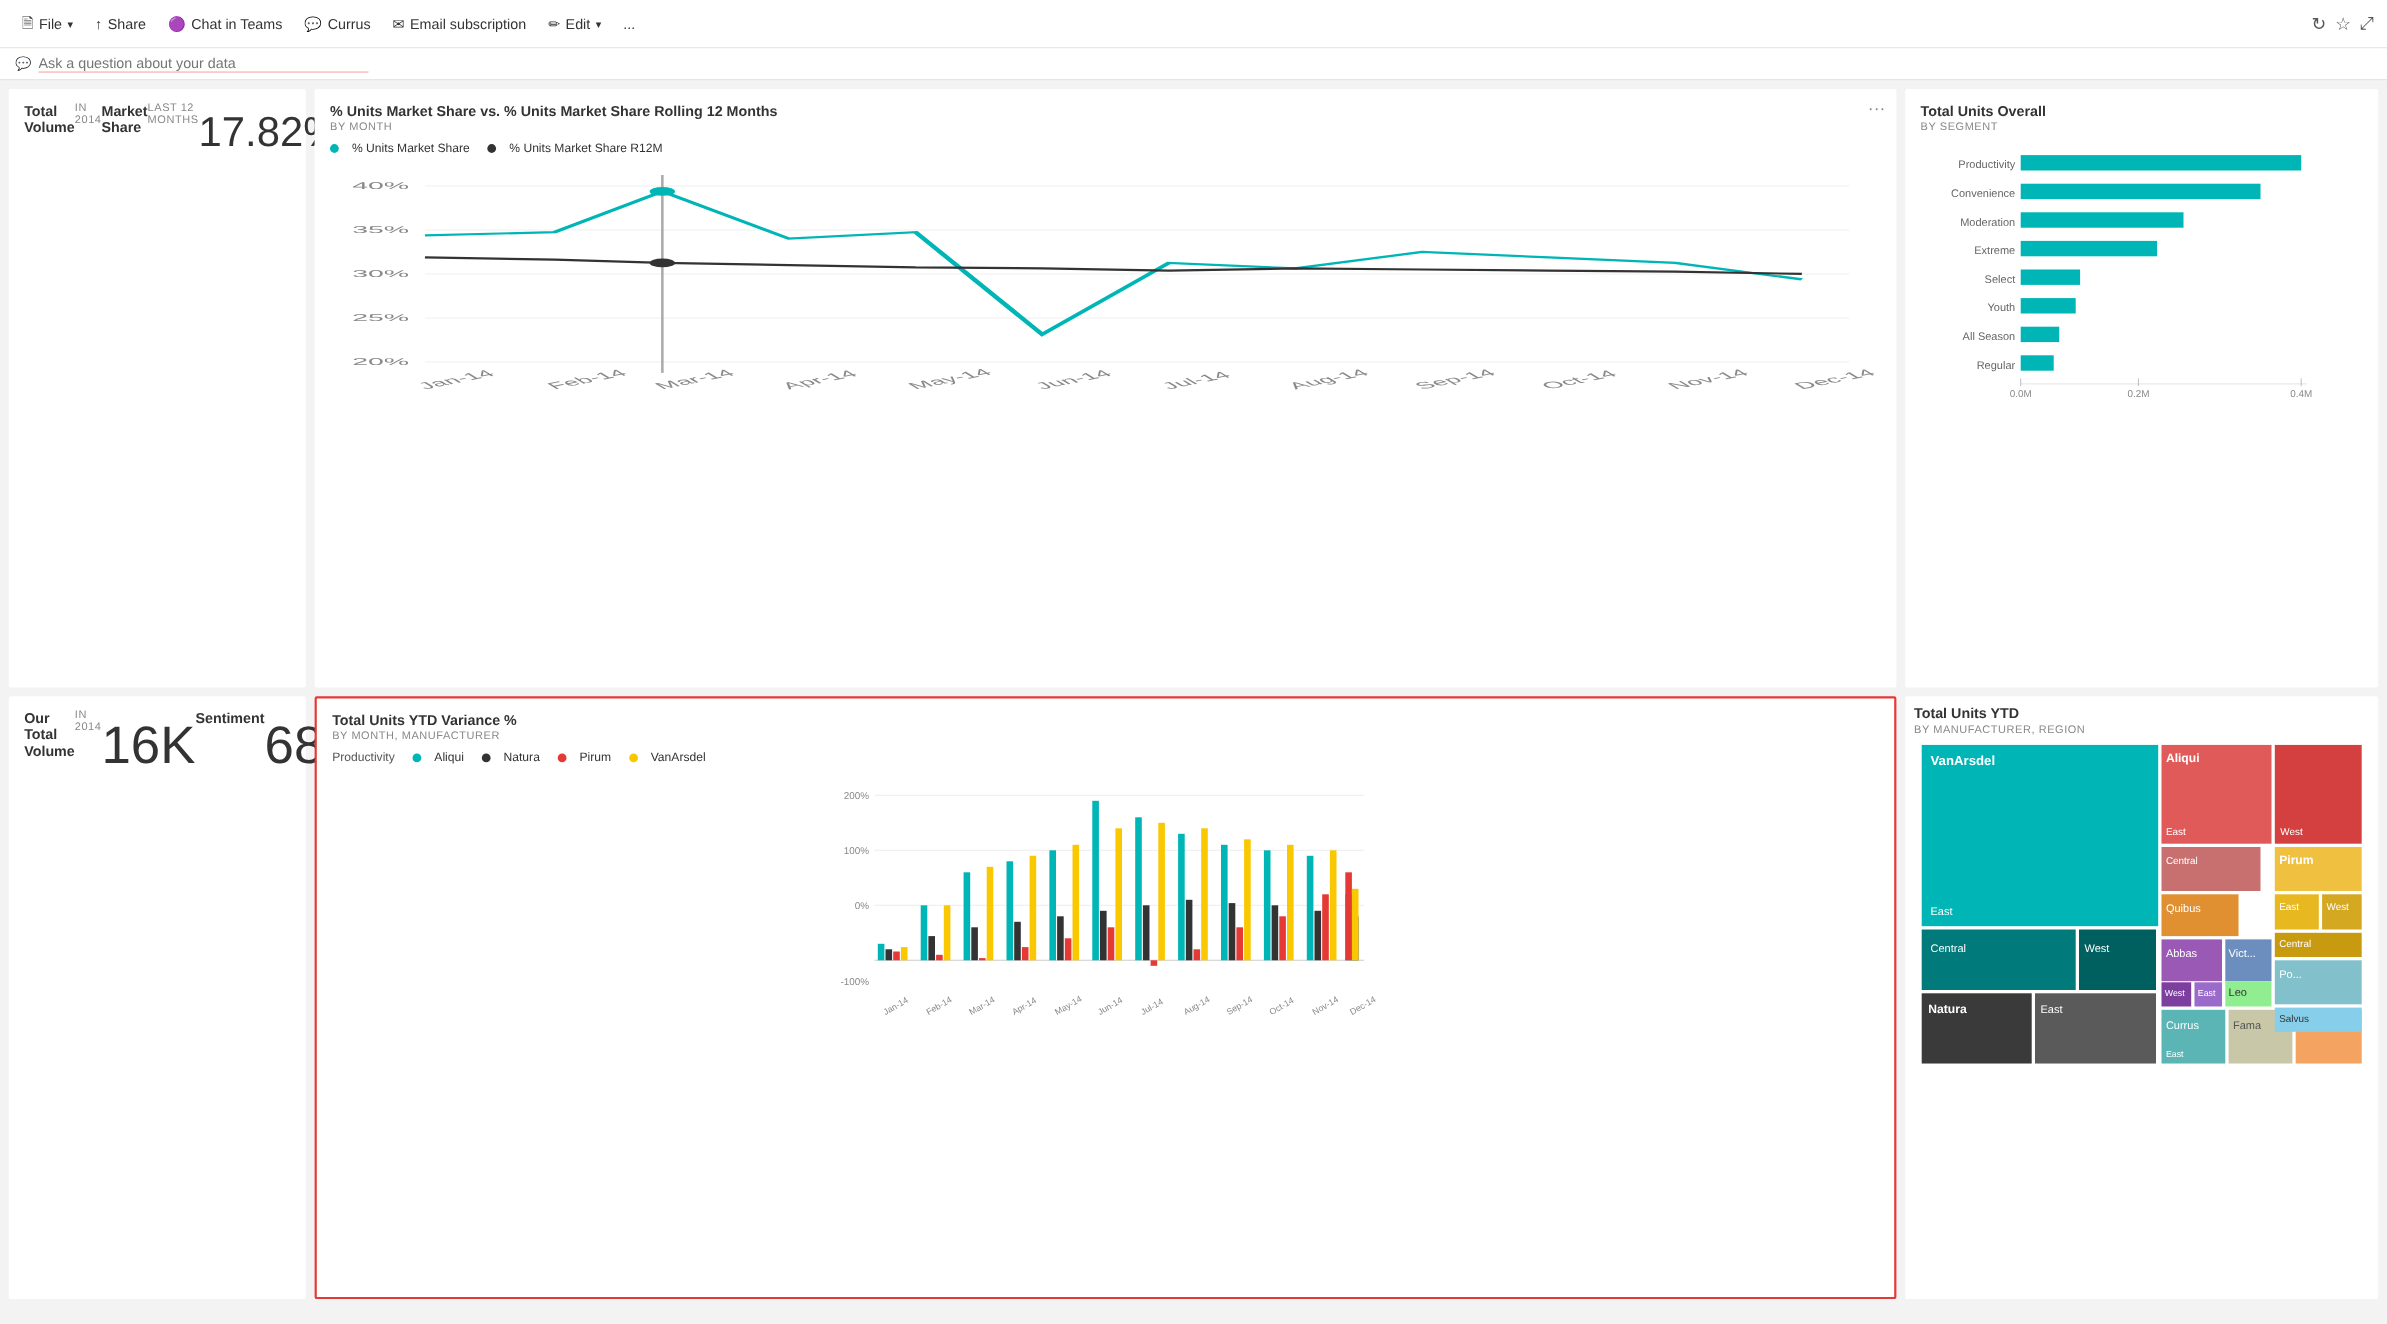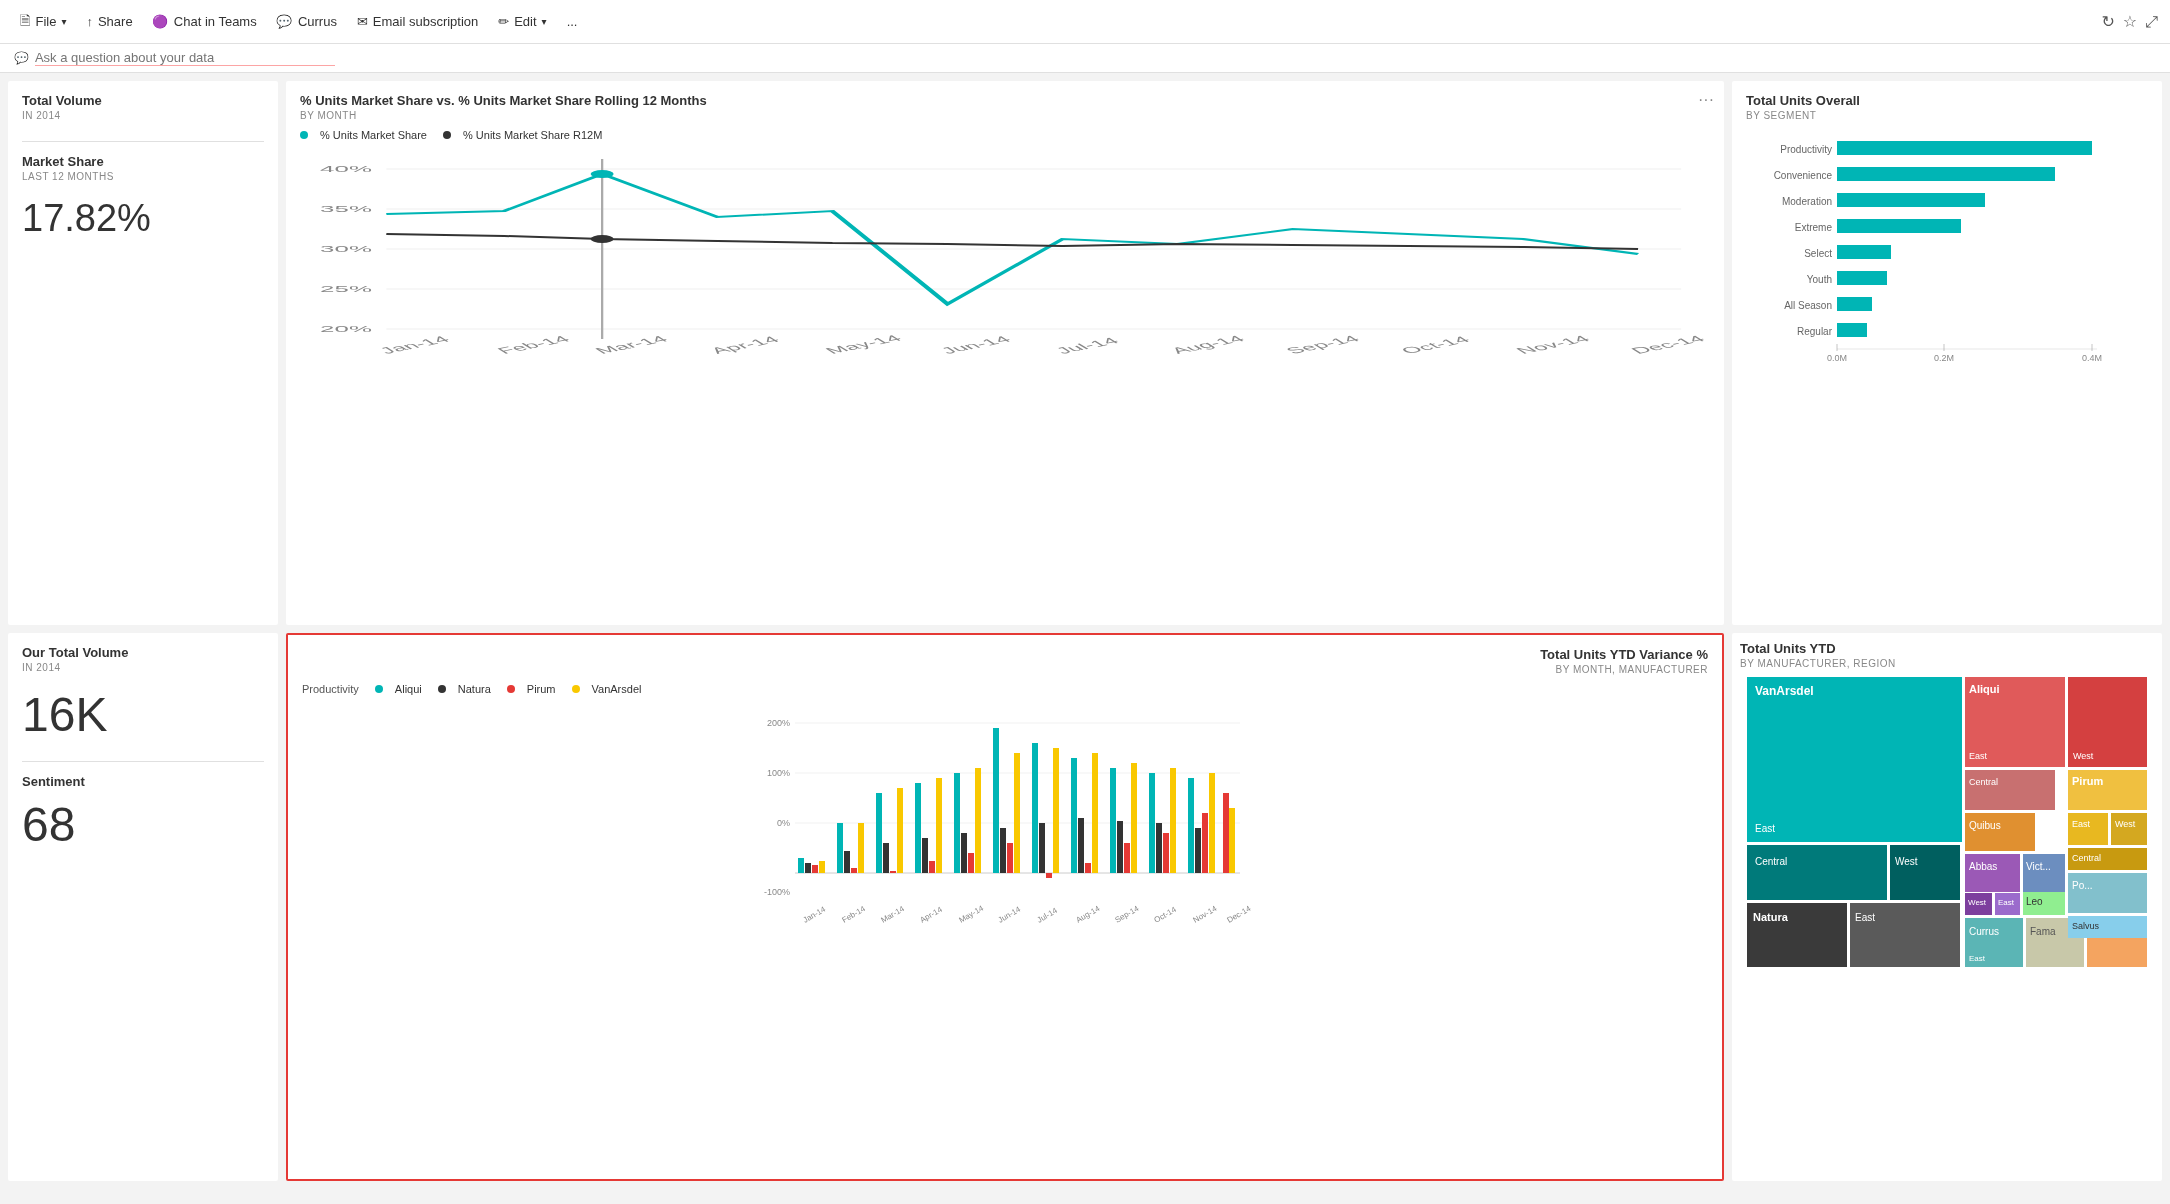--- a/index.html
+++ b/index.html
@@ -42,40 +42,40 @@
     .card {
       background: #fff; border-radius: 2px;
       padding: 12px 14px; position: relative;
     }
     .card.highlighted { border: 2px solid #e53935; }
 
     .card-title { font-size: 13px; font-weight: 600; color: #333; margin-bottom: 2px; }
     .card-subtitle { font-size: 10px; color: #888; text-transform: uppercase; letter-spacing: 0.5px; margin-bottom: 8px; }
 
     
-    .kpi-card { display: flex; flex-direction: column; }
+    .kpi-card { display: flex; flex-direction: row; }
     .kpi-value { font-size: 48px; font-weight: 300; color: #333; line-height: 1.1; margin: 8px 0; }
     .kpi-divider { border: none; border-top: 1px solid #e0e0e0; margin: 12px 0; }
 
     
     .line-chart-container { height: 260px; }
 
     
     .legend { display: flex; gap: 16px; font-size: 11px; margin-bottom: 8px; flex-wrap: wrap; }
     .legend-item { display: flex; align-items: center; gap: 12px; }
     .legend-dot { width: 8px; height: 8px; border-radius: 50%; }
 
     .more-icon { position: absolute; top: 10px; right: 10px; cursor: pointer; color: #888; font-size: 16px; }
 
     
     .kpi-left-top { grid-column: 1; grid-row: 1; }
     .chart-center-top { grid-column: 2; grid-row: 1; }
     .chart-right-top { grid-column: 3; grid-row: 1; }
     .kpi-left-bottom { grid-column: 1; grid-row: 2; }
-    .chart-center-bottom { grid-column: 2; grid-row: 2; text-align: right; }
+    .chart-center-bottom { grid-column: 2; grid-row: 2; }
     .chart-right-bottom { grid-column: 3; grid-row: 2; }
   </style>
 </head>
 <body>
 
 <div class="toolbar">
   <button class="toolbar-btn">
     <span>🗎</span>
     <span>File</span>
     <span style="font-size:10px">▾</span>

